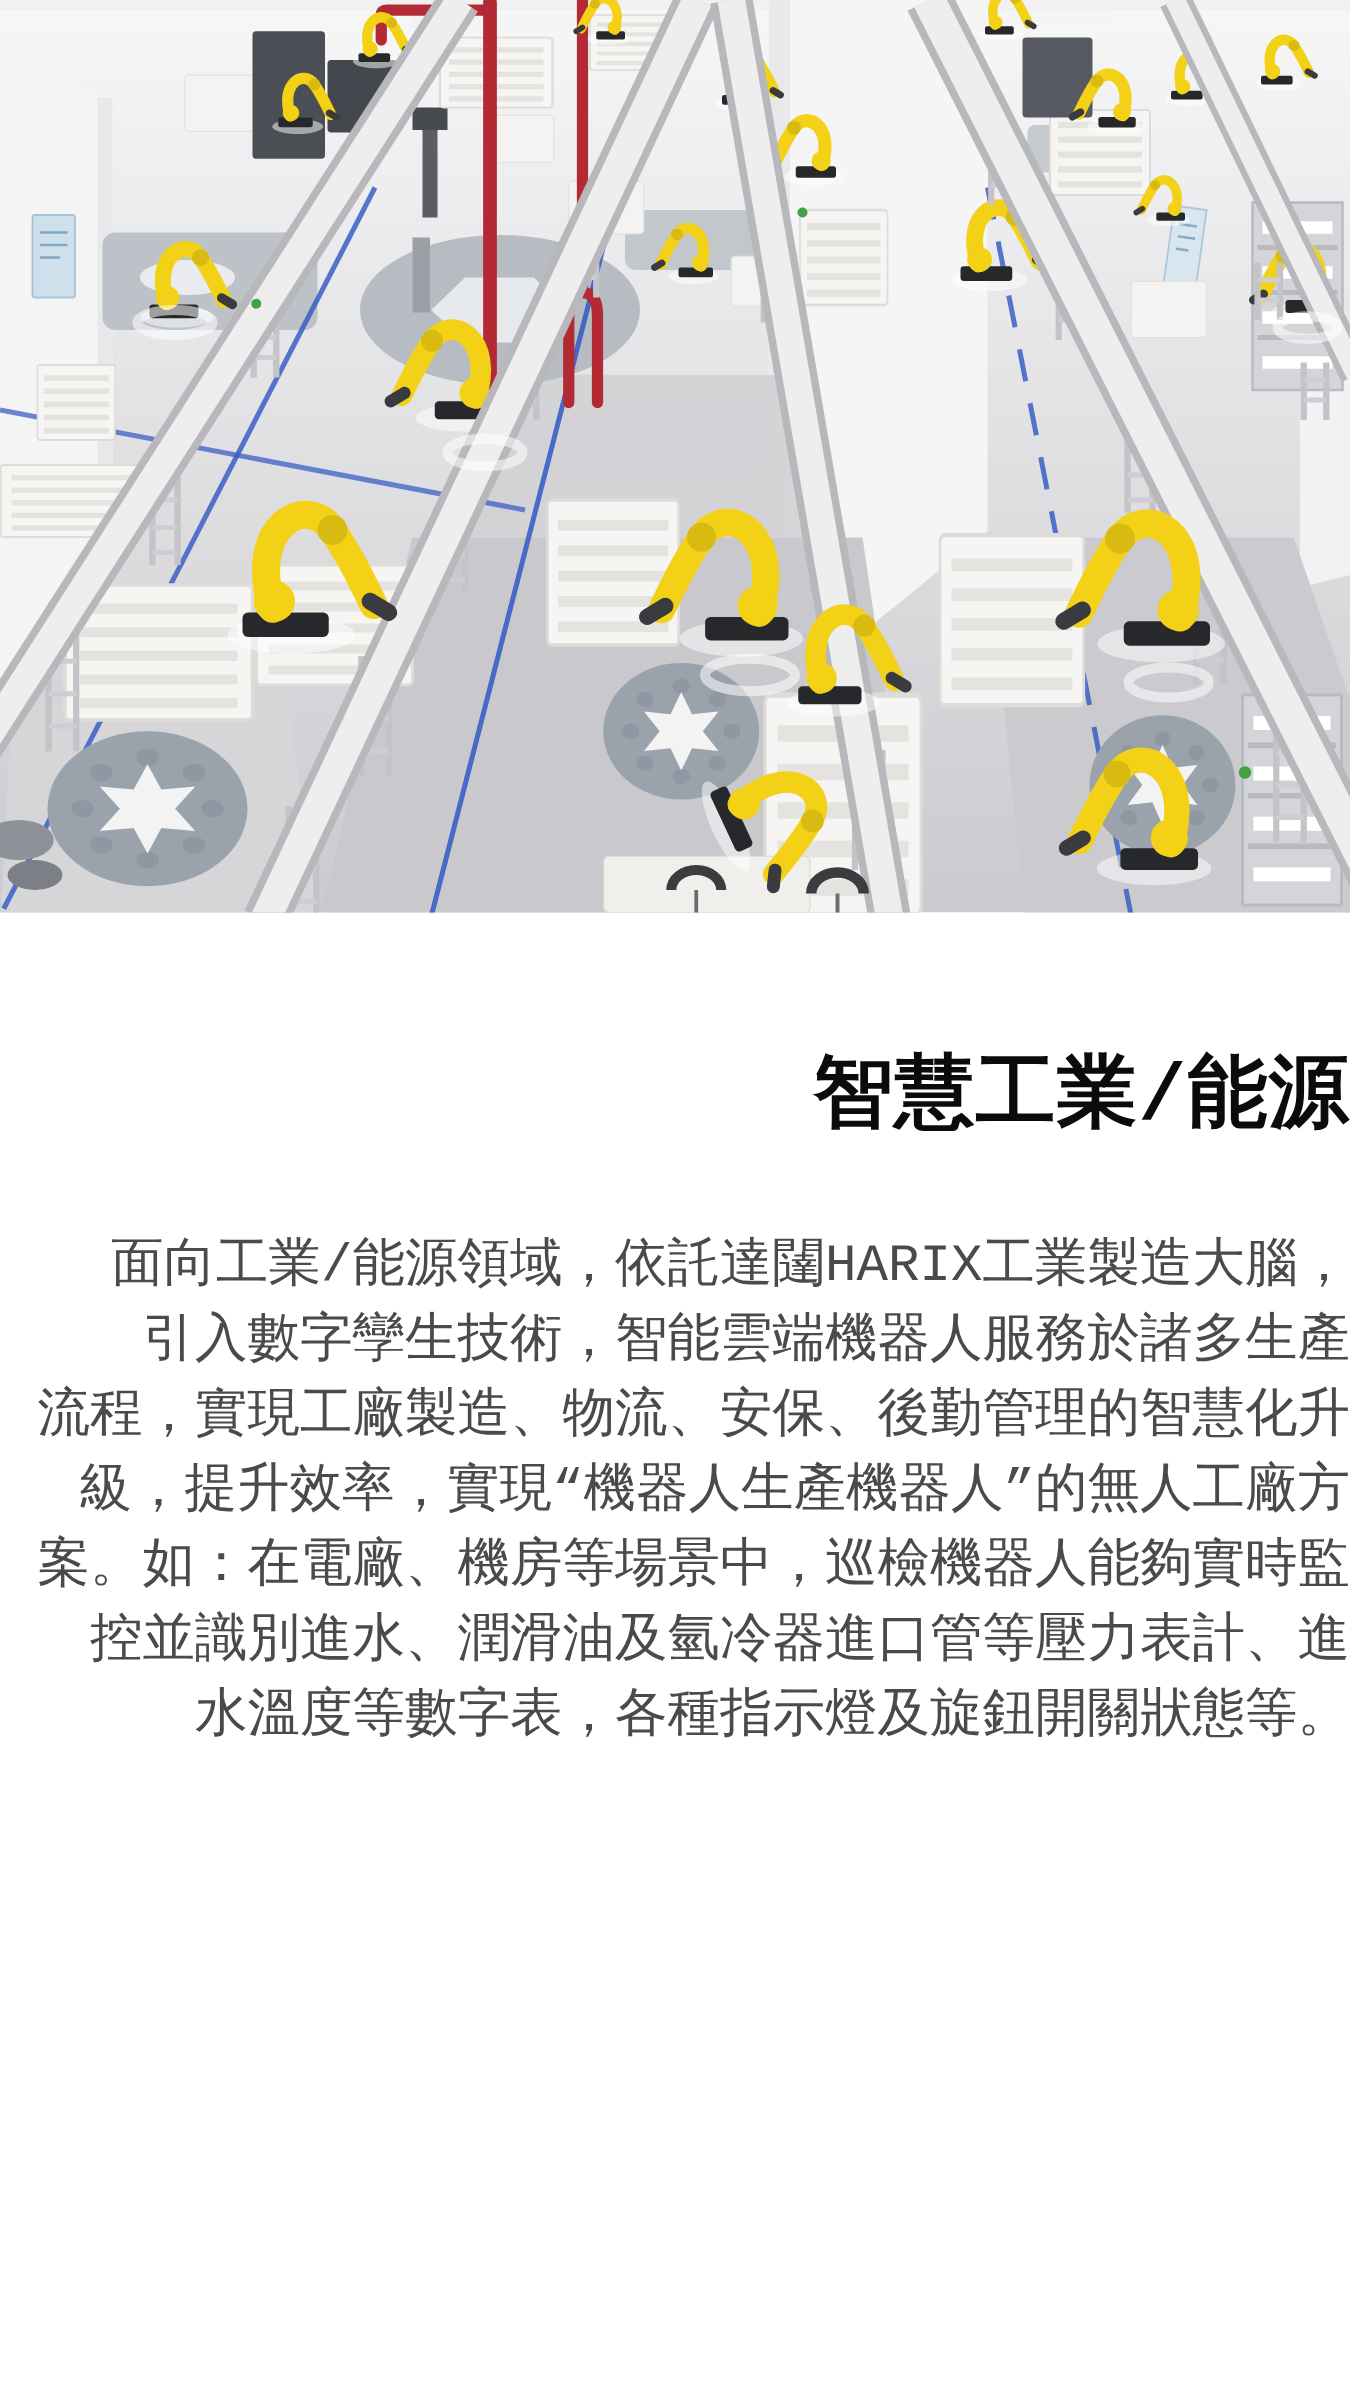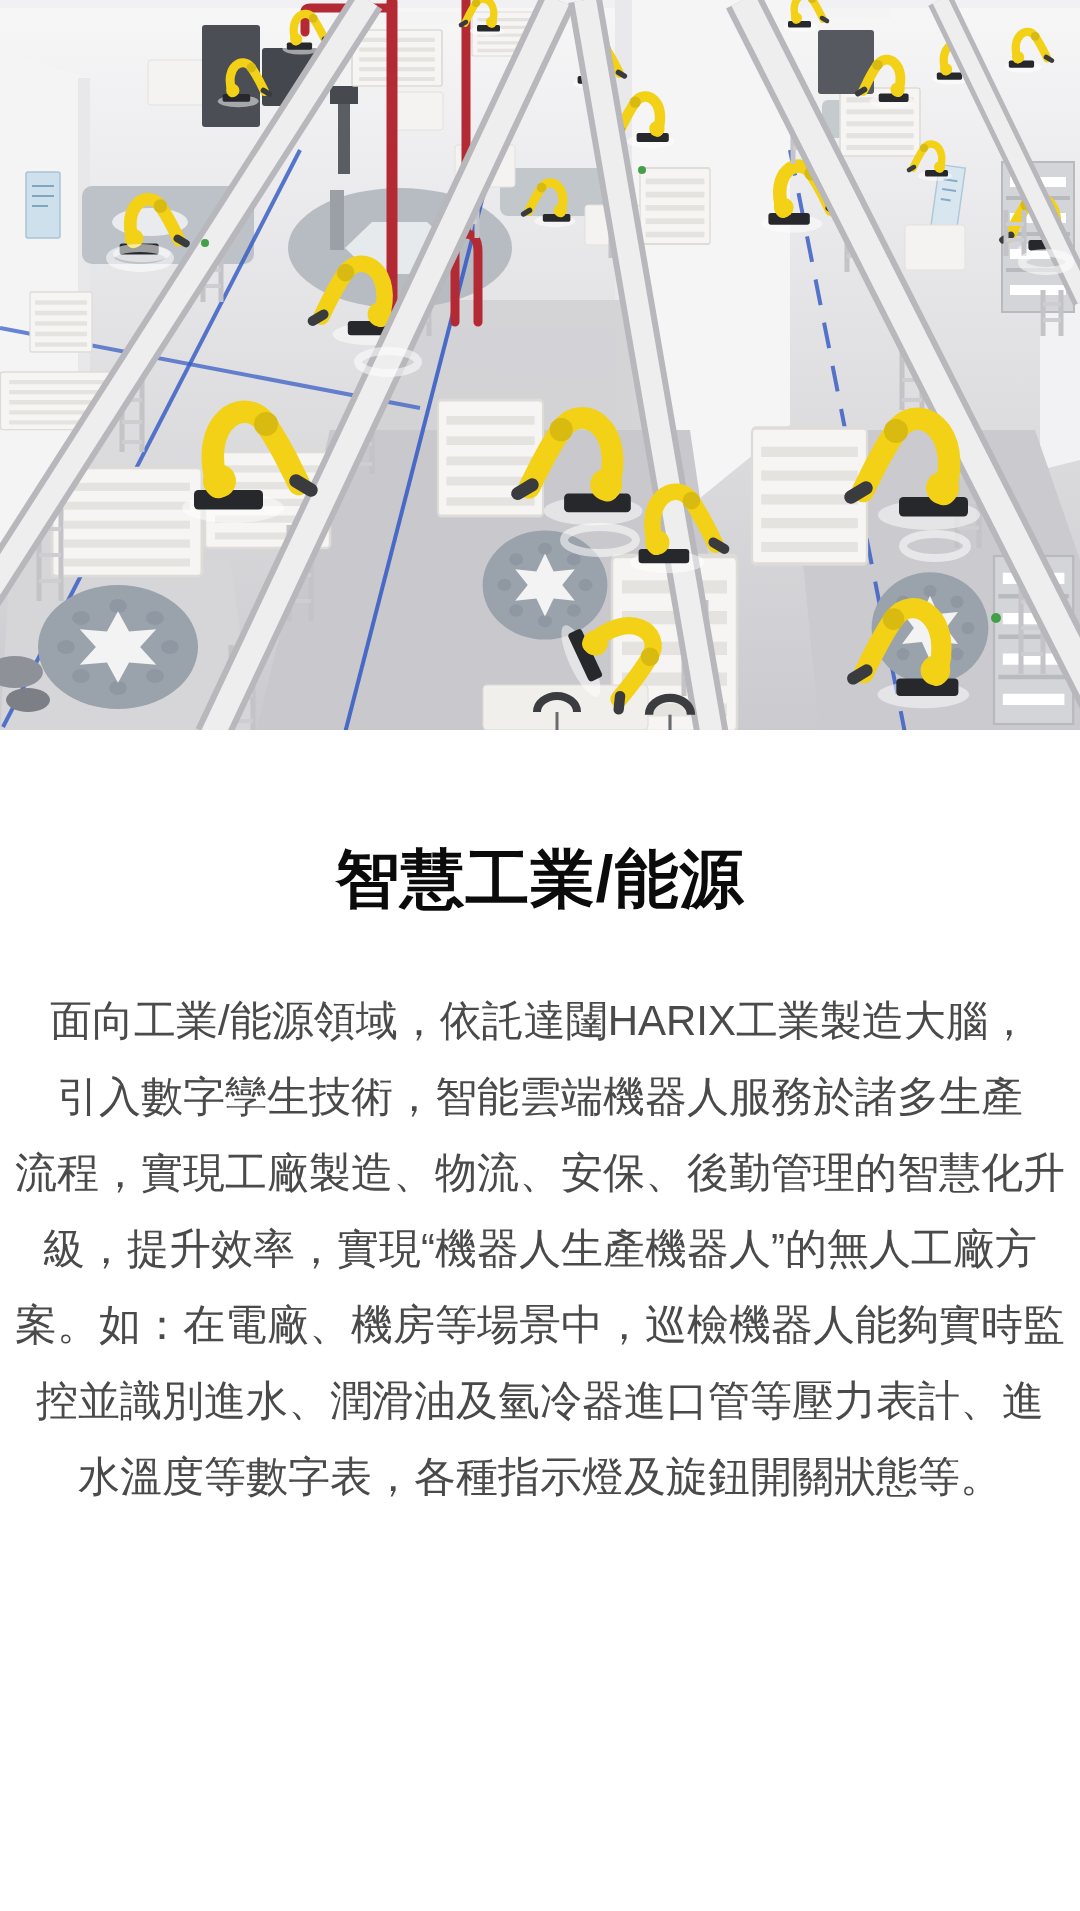--- a/index.html
+++ b/index.html
@@ -5,26 +5,26 @@
   :root{
     --robot-yellow:#f2d117; --robot-orange:#e0831f; --pipe-red:#b32a34;
     --floor-line-blue:#3a5ec4; --rail-edge:#b7b7bc; --rail-top:#eeeeef;
     --disc-gray:#9aa3ac; --crate-white:#f6f5f3; --cabinet-dark:#4b4f55;
     --title-color:#0b0b0b; --text-color:#4a4a4a; --page-background:#ffffff;
   }
   html,body{margin:0;padding:0;width:1080px;height:1911px;overflow:hidden;
     background:var(--page-background);font-family:"Liberation Sans",sans-serif;}
   figure.hero{margin:0;width:1080px;height:730px;overflow:hidden;display:block;}
   figure.hero svg{display:block;}
-  main{width:1080px;text-align:center;}
+  main{width:1080px;text-align:right;font-family:Liberation Mono, monospace;}
   h1.title{margin:108px 0 0;font-size:64px;line-height:83px;font-weight:600;
     letter-spacing:1px;color:var(--title-color);white-space:pre;}
   h2.subtitle{margin:37px 0 0;font-size:54px;line-height:82px;font-weight:500;
     color:var(--text-color);white-space:pre;}
-  p.bodytext{margin:62px 0 0;font-size:42px;line-height:76px;font-weight:400;
+  p.bodytext{margin:62px 0 0;font-size:42px;line-height:60px;font-weight:400;
     color:var(--text-color);white-space:pre;}
   
   .arm-stroke{stroke:var(--robot-yellow);fill:none;stroke-width:15;stroke-linecap:round;}
   .arm-fill{fill:var(--robot-yellow);}
   .arm-dark{fill:#d9ba10;}
   .disc{fill:var(--disc-gray);}
   .star{fill:#f3f3f4;}
   .crate{fill:var(--crate-white);}
   .lad{stroke:#c3c3c8;stroke-width:5;fill:none;}
   .lad2{stroke:#cdcdd2;stroke-width:4;fill:none;}

